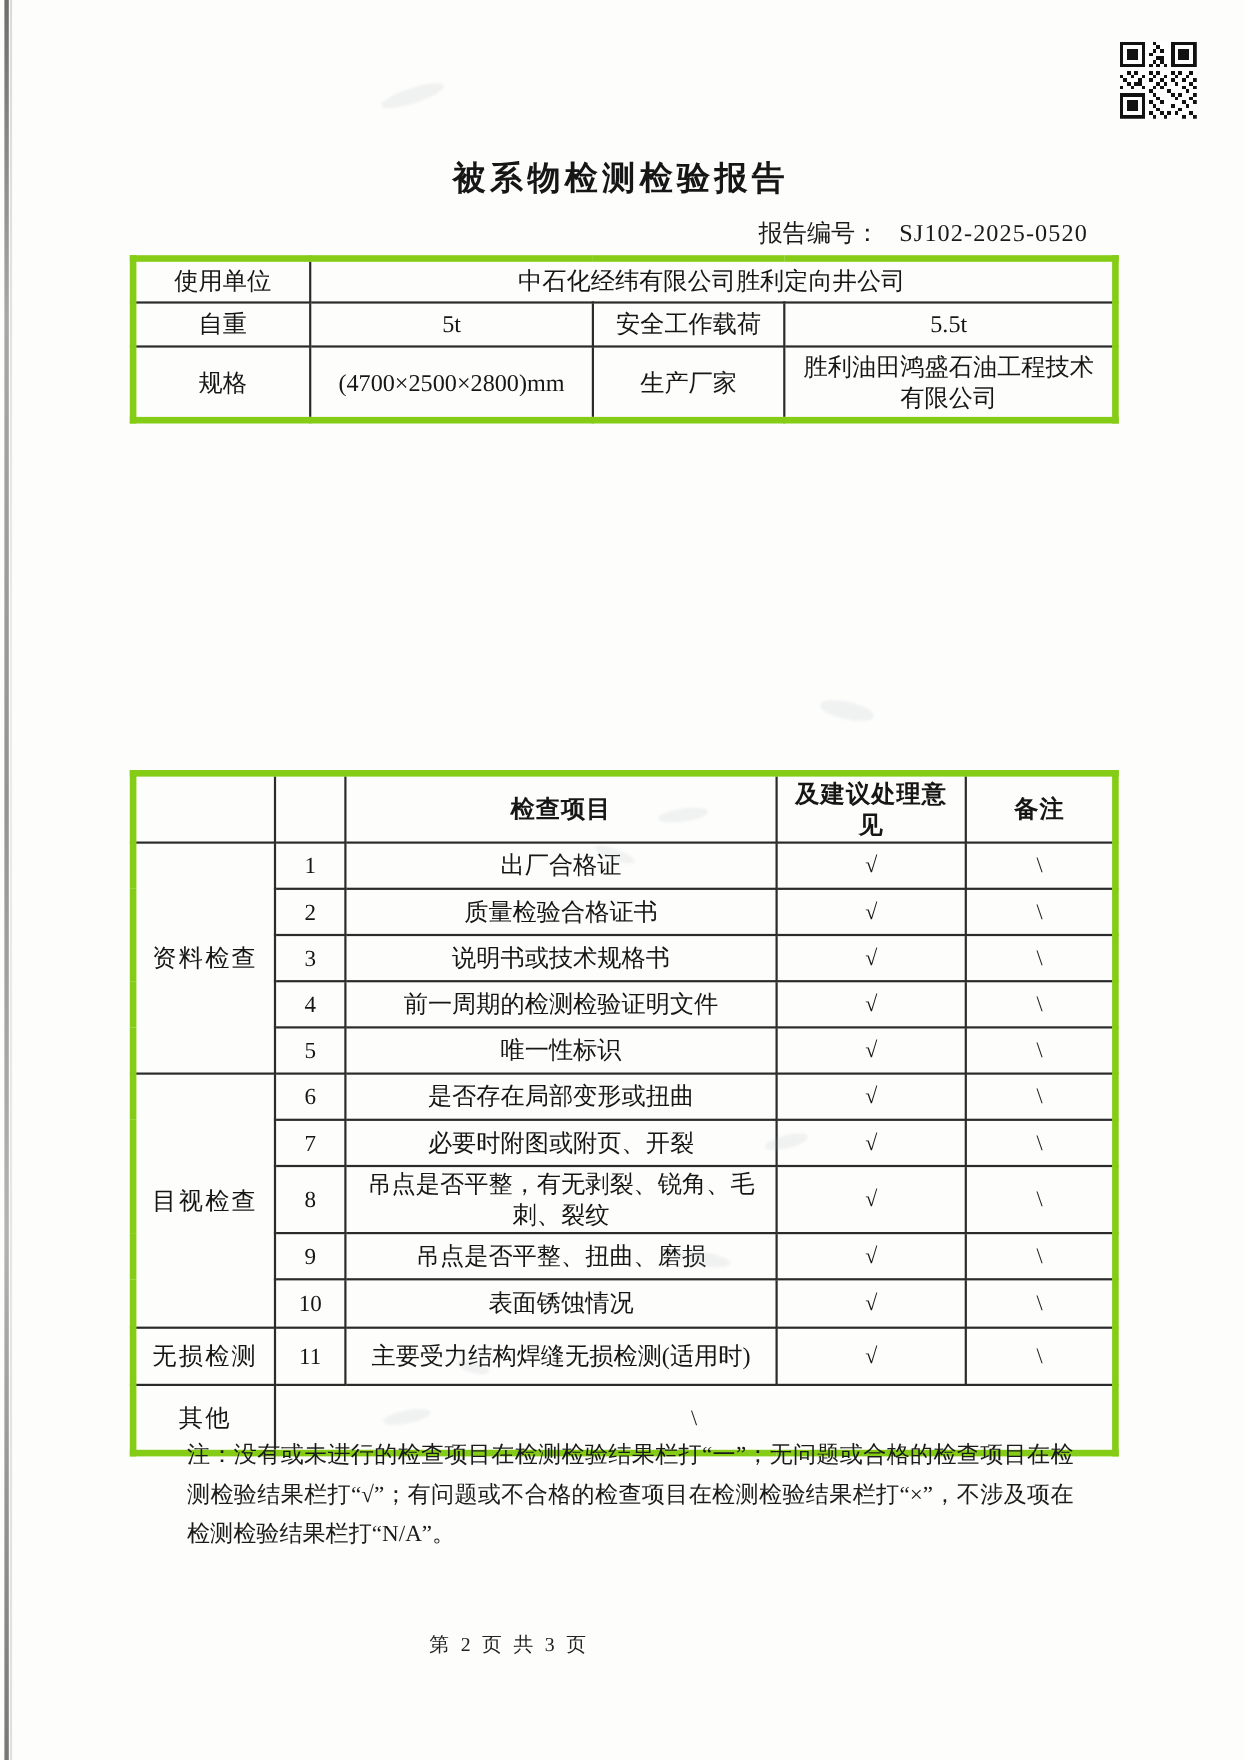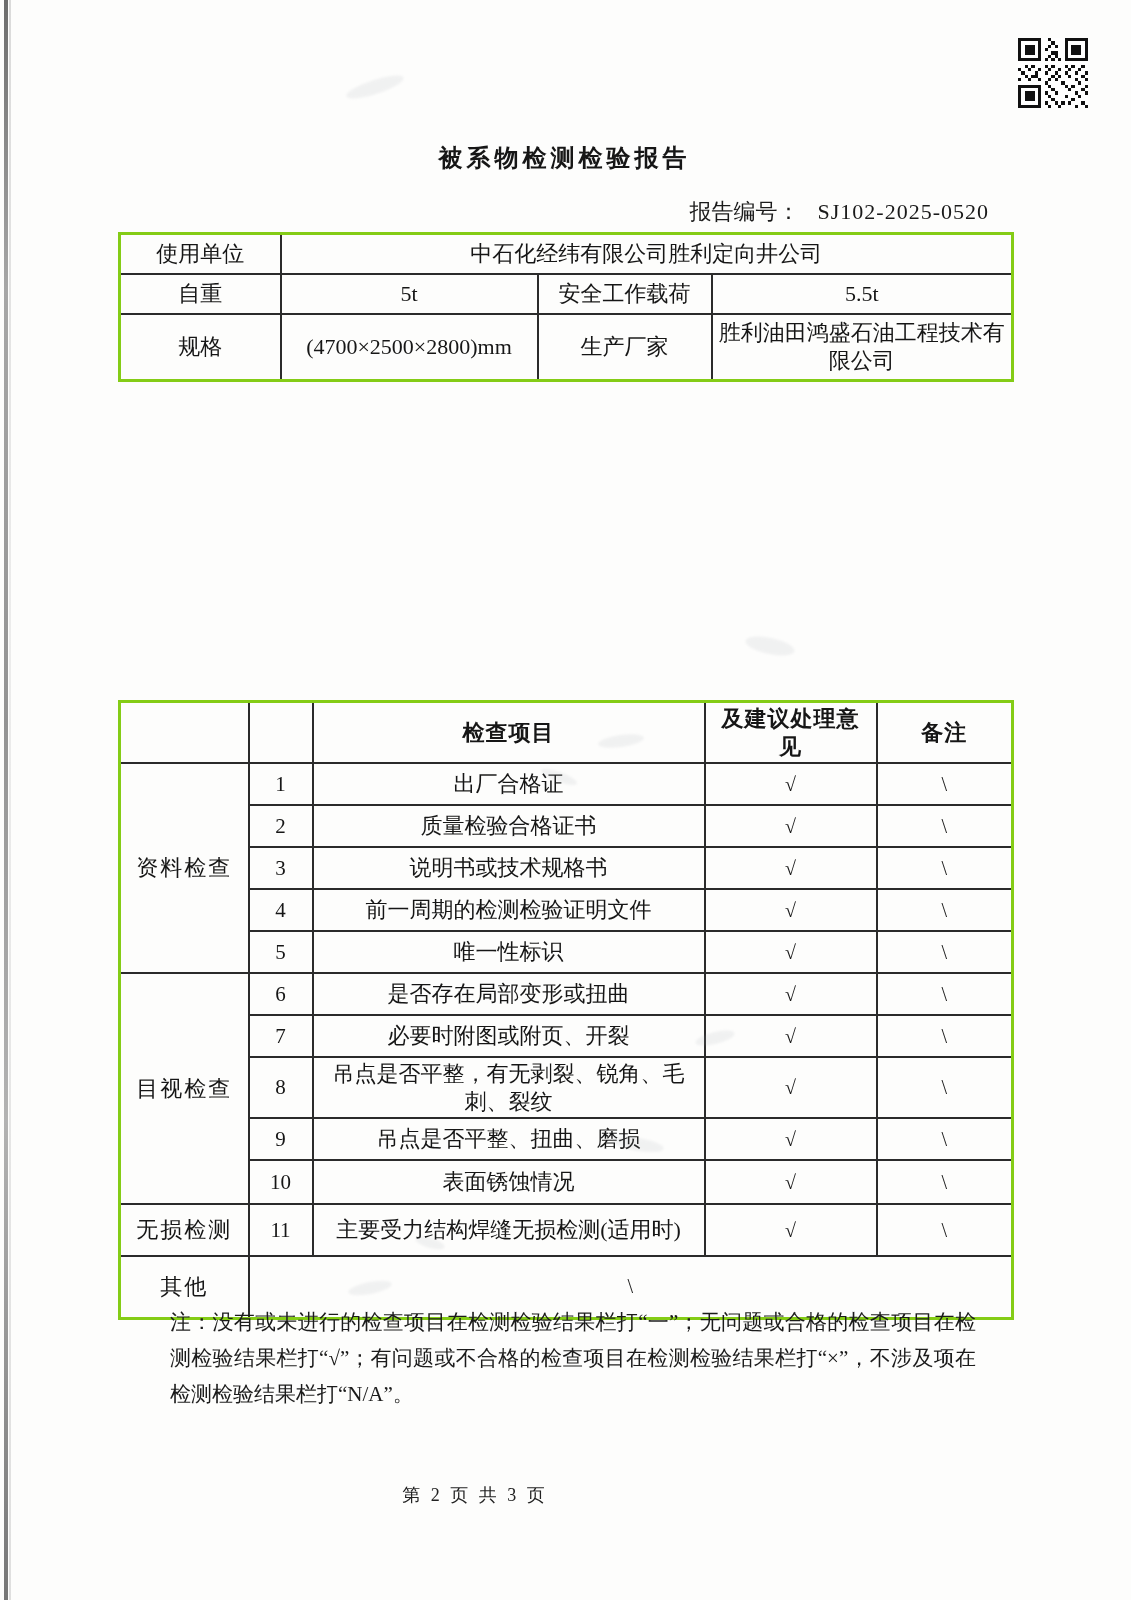--- a/index.html
+++ b/index.html
@@ -35,21 +35,21 @@
     position: absolute;
     left: 1018px; top: 38px;
     width: 70px; height: 70px;
   }
 
   .doc-title {
     position: absolute;
     left: 118px; top: 142px;
     width: 893px;
     text-align: center;
-    font-size: 24px;
+    font-size: 30px;
     font-weight: bold;
     letter-spacing: 4px;
     color: #161616;
   }
 
   .report-no {
     position: absolute;
     left: 118px; top: 197px;
     width: 893px;
     text-align: right;
@@ -70,21 +70,21 @@
   }
   table.grid td {
     border: 2px solid #2b2b2b;
     text-align: center;
     vertical-align: middle;
     padding: 2px 6px;
     line-height: 1.25;
   }
   table.info-table { top: 232px; }
   table.check-table { top: 700px; }
-  table.grid { border: 3px solid #84cc16; }
+  table.grid { border: 6px solid #84cc16; }
 
   td.left { text-align: left; padding-left: 14px; }
   td.defect {
     text-align: left;
     vertical-align: top;
     padding: 12px 14px;
   }
   .defect .finding { margin-top: 52px; }
 
   .check-table .hdr td { font-weight: bold; letter-spacing: 1px; margin-top: 20px; }
@@ -97,21 +97,21 @@
     left: 170px; top: 1304px;
     width: 806px;
     font-size: 21px;
     line-height: 36px;
     text-align: justify;
     color: #1b1b1b;
   }
 
   .footer {
     position: absolute;
-    left: 16px; top: 1483px;
+    left: 4px; top: 1483px;
     width: 918px;
     text-align: center;
     font-size: 18px;
     letter-spacing: 3px;
     color: #222;
   }
 
   
   .artifact {
     position: absolute;

